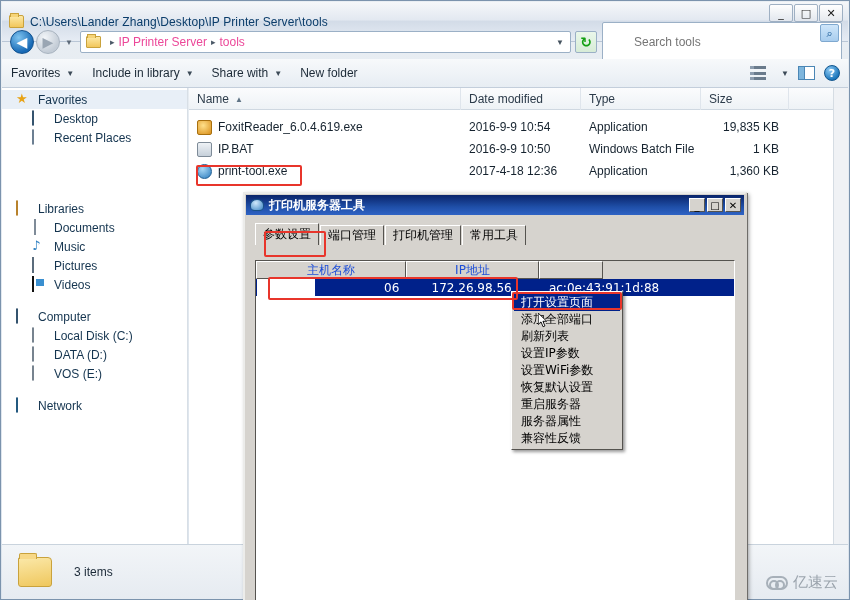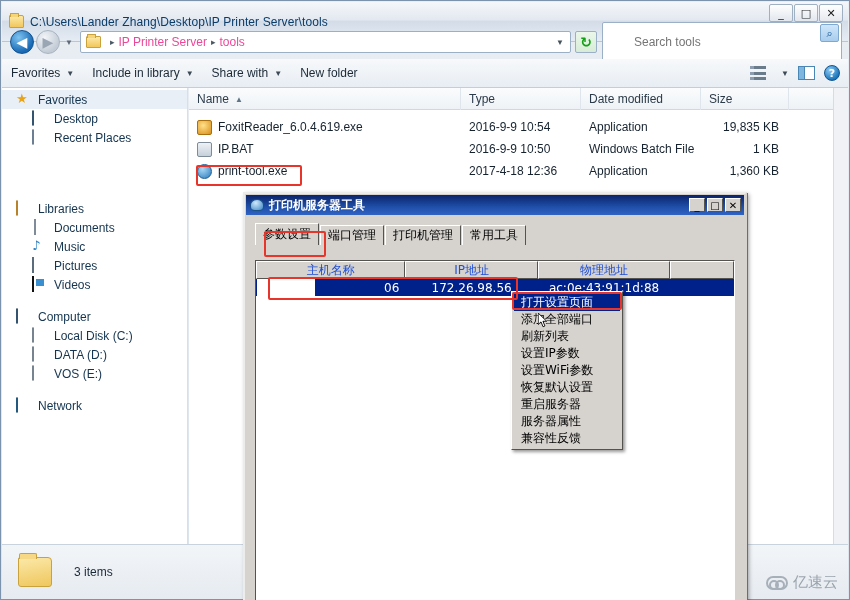--- a/index.html
+++ b/index.html
@@ -481,24 +481,24 @@
     </div>
   </div>
 
   <div class="listpane">
     <div class="col-head">
       <div class="ch" style="width:272px">
         <span>Name</span>
         <span class="sortmark">▲</span>
       </div>
       <div class="ch" style="width:120px">
+        <span>Date modified</span>
+      </div>
+      <div class="ch" style="width:120px">
         <span>Type</span>
-      </div>
-      <div class="ch" style="width:120px">
-        <span>Date modified</span>
       </div>
       <div class="ch" style="width:88px">
         <span>Size</span>
       </div>
       <div class="ch" style="width:59px"></div>
     </div>
 
     <div style="height:6px"></div>
 
     <div class="frow">
@@ -557,21 +557,20 @@
     <div class="tab active">参数设置</div>
     <div class="tab">端口管理</div>
     <div class="tab">打印机管理</div>
     <div class="tab">常用工具</div>
   </div>
 
   <div class="dlg-listwrap">
     <div class="dlg-head">
       <div class="dh" style="width:150px">主机名称</div>
       <div class="dh" style="width:133px">IP地址</div>
-      <div class="dh" style="width:133px">物理地址</div>
       <div class="dh" style="width:64px"></div>
     </div>
     <div class="dlg-row">
       <div class="dr" style="width:150px; justify-content:flex-end; padding-right:6px;">06</div>
       <div class="dr" style="width:133px">172.26.98.56</div>
       <div class="dr" style="width:133px">ac:0e:43:91:1d:88</div>
       <div class="dr" style="width:64px"></div>
     </div>
     <div class="redact"></div>
   </div>

